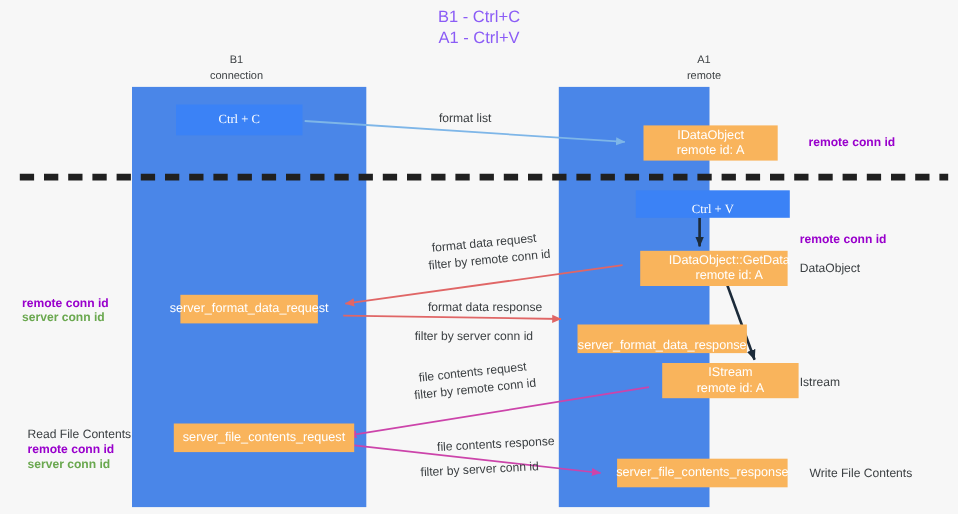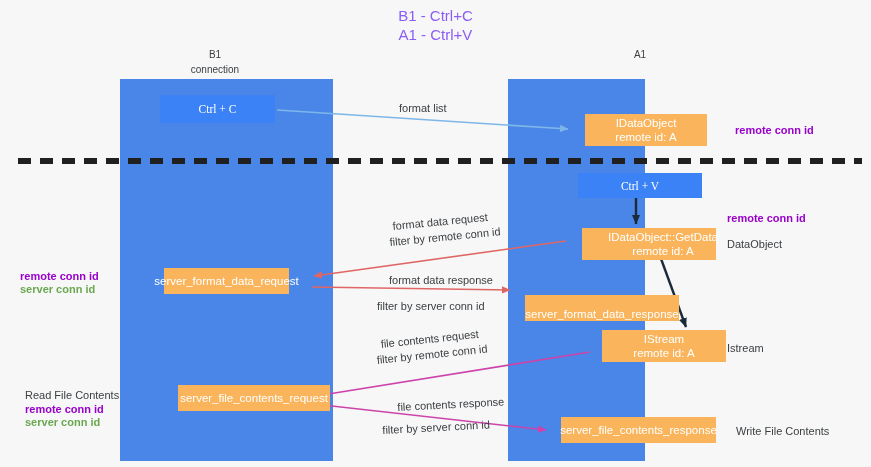--- a/index.html
+++ b/index.html
@@ -91,20 +91,21 @@
     <div>B1 - Ctrl+C</div>
     <div>A1 - Ctrl+V</div>
   </div>
 
   <div class="abs col-head stack" style="left:145px; top:47px; width:140px;">
     <div>B1</div>
     <div>connection</div>
   </div>
   <div class="abs col-head stack" style="left:570px; top:47px; width:140px;">
     <div>A1</div>
+    <div>remote</div>
   </div>
 
   <div class="abs lane" style="left:120px; top:79px; width:213px; height:382px;"></div>
   <div class="abs lane" style="left:508px; top:79px; width:137px; height:382px;"></div>
   <div class="abs lane" style="left:645px; top:79px; width:0px; height:382px;"></div>
 
   <svg class="overlay" viewBox="0 0 871 467">
     <defs>
       <marker id="ah-blue" markerWidth="9" markerHeight="9" refX="8" refY="4.5" orient="auto" markerUnits="userSpaceOnUse">
         <path d="M0,0.8 L8.5,4.5 L0,8.2 Z" fill="#7eb6e8"></path>
@@ -139,21 +140,21 @@
 
   <div class="abs node green" style="left:160px; top:95px; width:115px; height:28px;">
     <div>Ctrl + C</div>
   </div>
 
   <div class="abs node orange" style="left:573px; top:114px; width:122px; height:32px;">
     <div>IDataObject</div>
     <div class="l2">remote id: A</div>
   </div>
 
-  <div class="abs node green" style="left:578px; top:173px; width:124px; height:25px;">
+  <div class="abs node green" style="left:578px; top:173px; width:140px; height:25px;justify-content:flex-end;">
     <div>Ctrl + V</div>
   </div>
 
   <div class="abs node orange" style="left:570px; top:228px; width:134px; height:32px;padding-left:28px;">
     <div>IDataObject::GetData</div>
     <div class="l2">remote id: A</div>
   </div>
 
   <div class="abs node orange" style="left:152px; top:268px; width:125px; height:26px;">
     <div>server_format_data_request</div>
@@ -161,21 +162,21 @@
 
   <div class="abs node orange" style="left:513px; top:295px; width:154px; height:26px;justify-content:flex-end;">
     <div>server_format_data_response</div>
   </div>
 
   <div class="abs node orange" style="left:590px; top:330px; width:124px; height:32px;">
     <div>IStream</div>
     <div class="l2">remote id: A</div>
   </div>
 
-  <div class="abs node orange" style="left:166px; top:385px; width:152px; height:26px;">
+  <div class="abs node orange" style="left:146px; top:385px; width:164px; height:26px;">
     <div>server_file_contents_request</div>
   </div>
 
   <div class="abs node orange" style="left:549px; top:417px; width:155px; height:26px;">
     <div>server_file_contents_response</div>
   </div>
 
   <div class="abs lbl" style="left:399px; top:101px;">format list</div>
 
   <div class="abs lbl" style="left:392px; top:219px; transform: rotate(-5.5deg); transform-origin: left top;">format data request</div>

